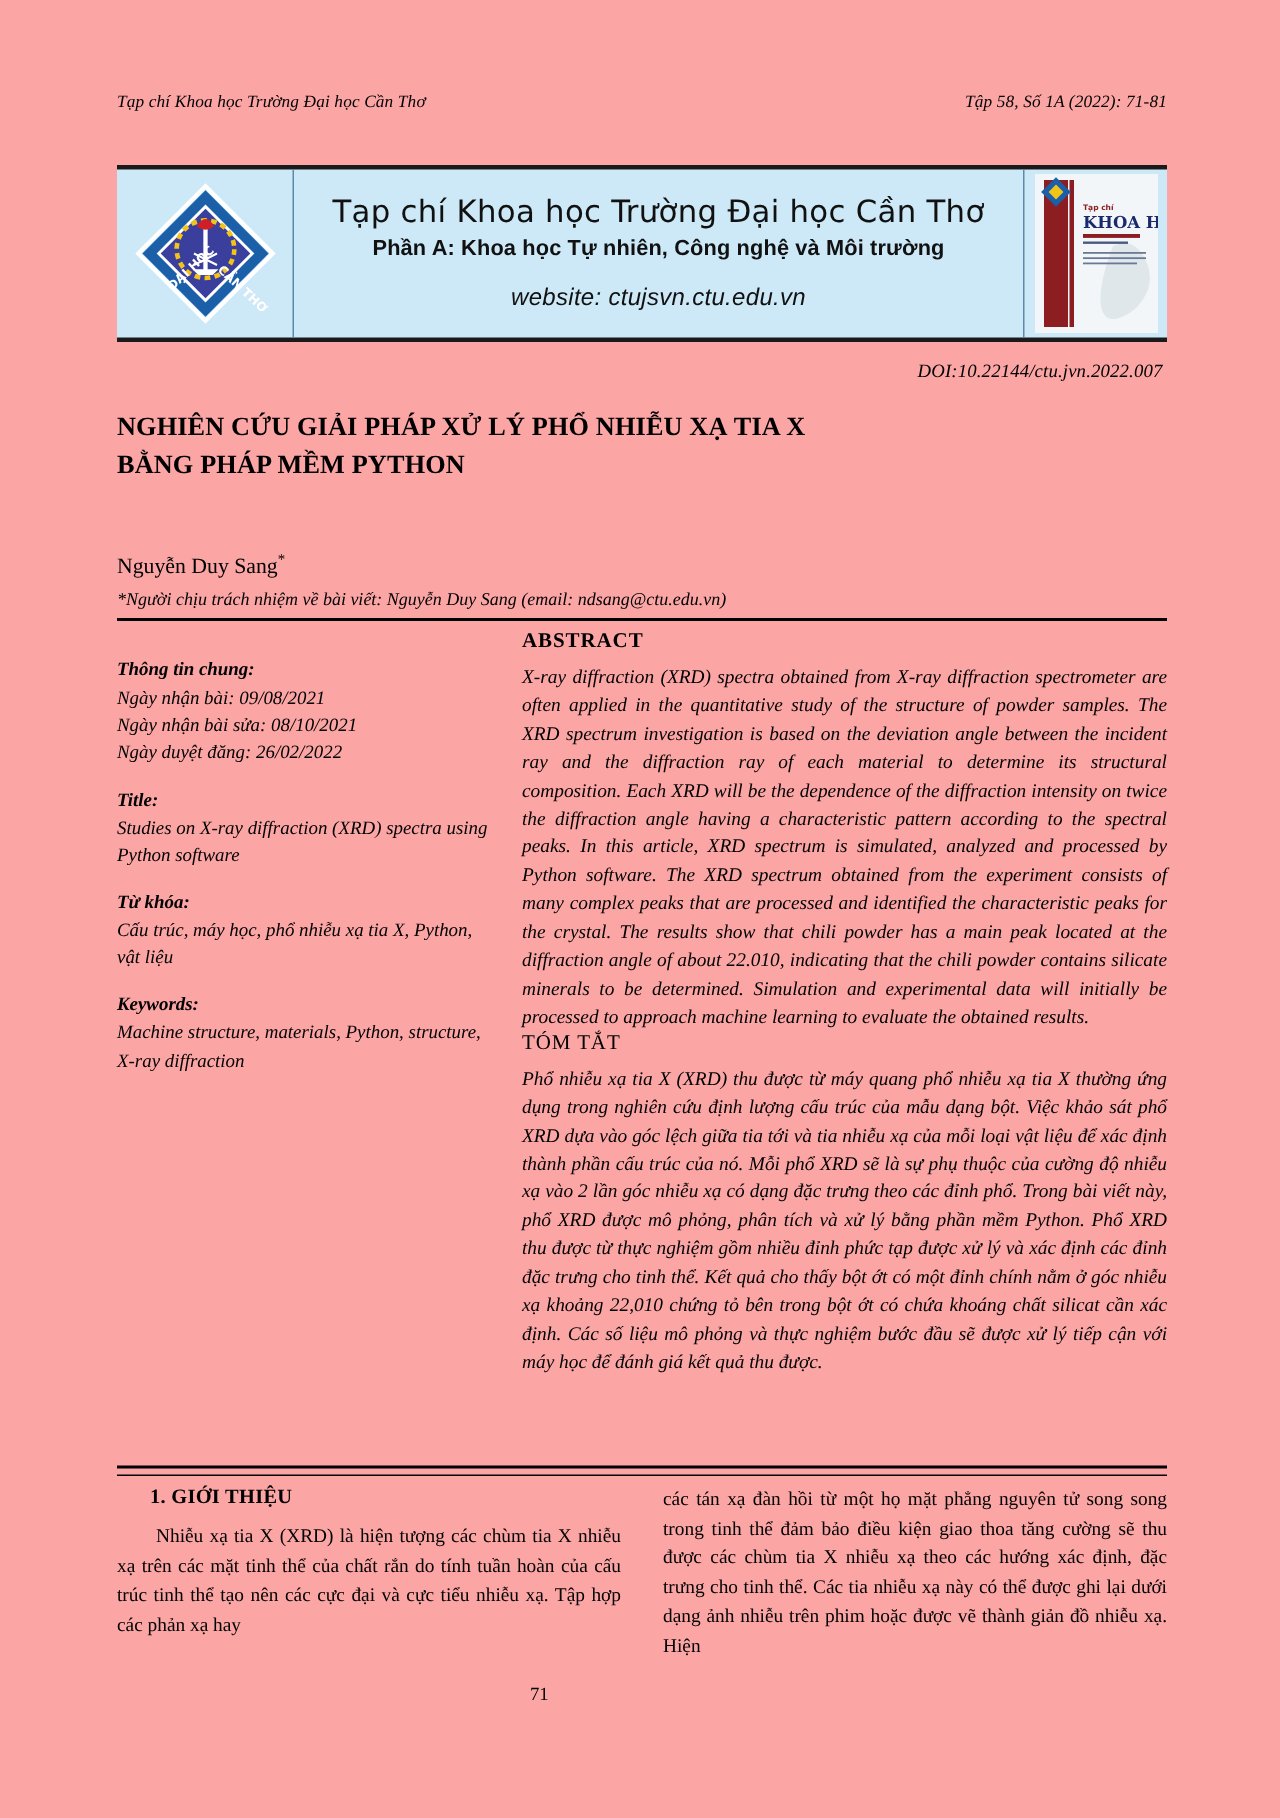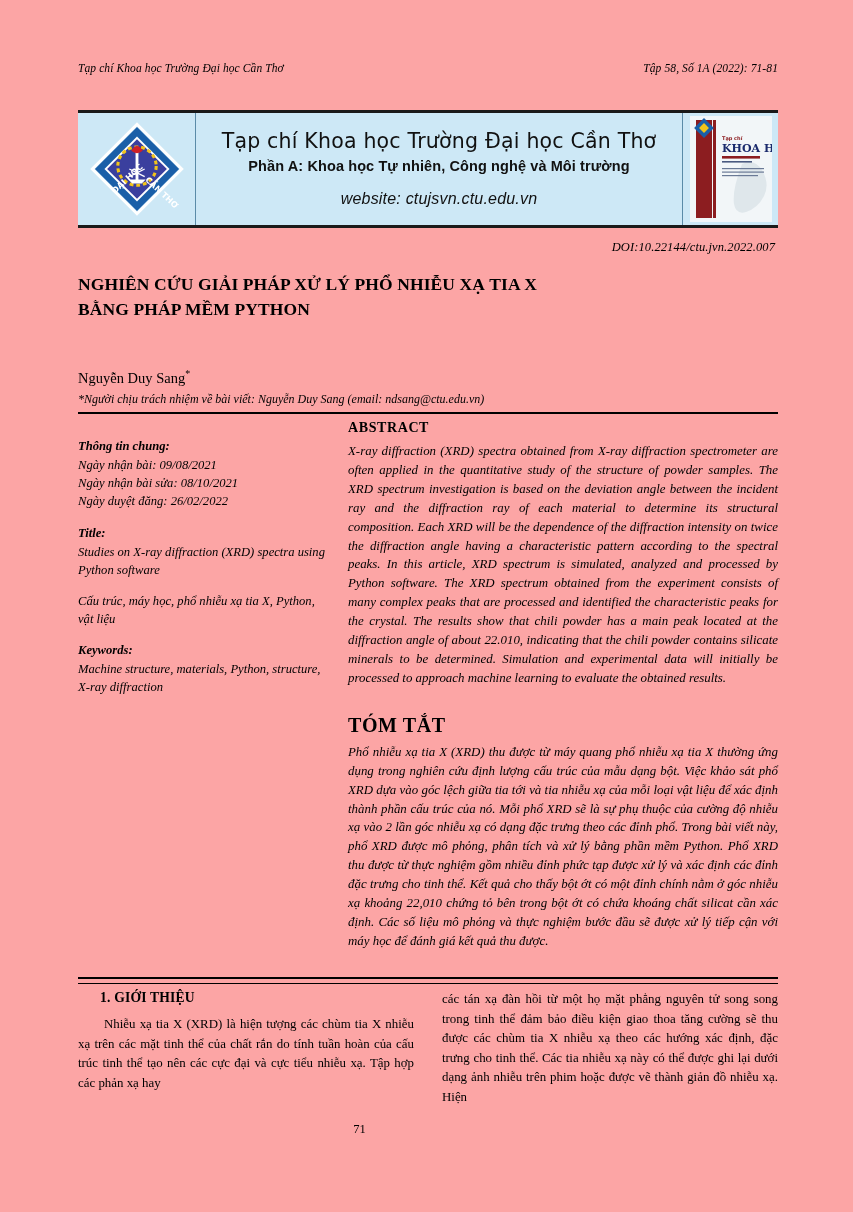--- a/index.html
+++ b/index.html
@@ -197,24 +197,24 @@
     margin-bottom: 6px;
   }
   .abs-p {
     font-size: 12.9px;
     font-style: italic;
     line-height: 1.465;
     text-align: justify;
     margin: 0;
   }
   .abs-h2 {
-    font-size: 20px;
-    font-weight: bold;
+    font-size: 14px;
+    font-weight: normal;
     letter-spacing: 0.6px;
-    margin-top: 26px;
+    margin-top: 0;
     margin-bottom: 6px;
   }
 
   
   .body-wrap {
     position: absolute;
     left: 78px;
     top: 990px;
     width: 700px;
     display: flex;
@@ -324,20 +324,21 @@
     <div class="meta-line">Ngày nhận bài sửa: 08/10/2021</div>
     <div class="meta-line">Ngày duyệt đăng: 26/02/2022</div>
 
     <div class="meta-gap"></div>
 
     <div class="meta-h">Title:</div>
     <div class="meta-line">Studies on X-ray diffraction (XRD) spectra using Python software</div>
 
     <div class="meta-gap"></div>
 
+    <div class="meta-h">Từ khóa:</div>
     <div class="meta-line">Cấu trúc, máy học, phổ nhiễu xạ tia X, Python, vật liệu</div>
 
     <div class="meta-gap"></div>
 
     <div class="meta-h">Keywords:</div>
     <div class="meta-line">Machine structure, materials, Python, structure, X-ray diffraction</div>
   </div>
 
   <div class="abs-col">
     <div class="abs-h">ABSTRACT</div>

